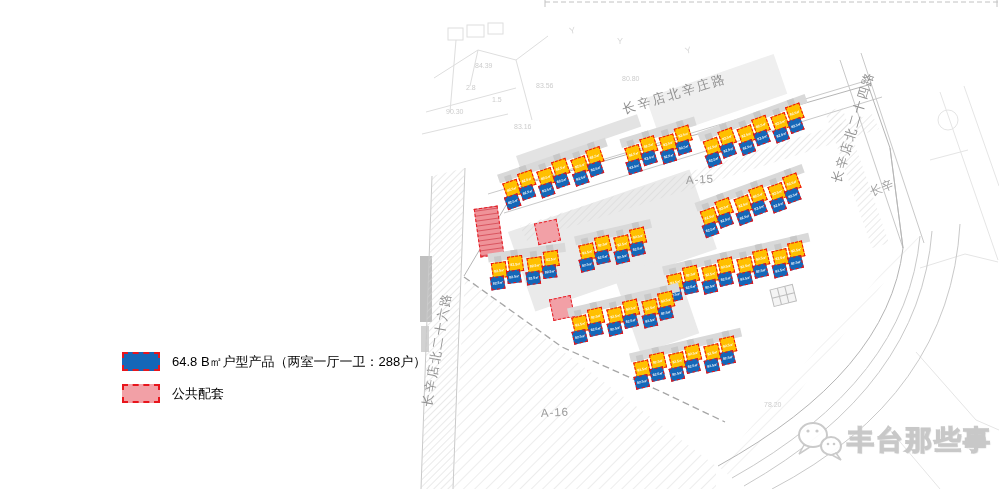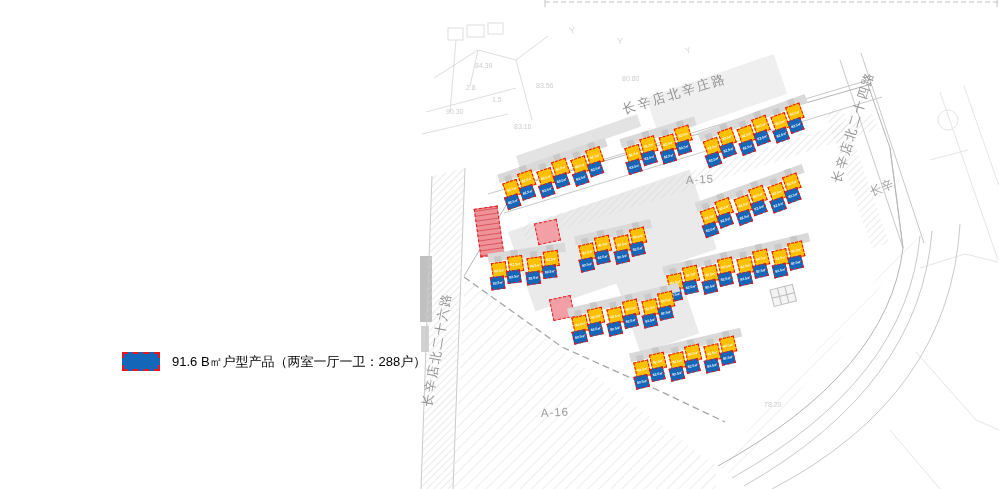--- a/index.html
+++ b/index.html
@@ -32,21 +32,25 @@
       -webkit-text-stroke:1.2px #c6c6c6;text-shadow:0 0 1px #cdcdcd,1px 1px 1px #d8d8d8;white-space:nowrap;}
 </style>
 </head>
 <body>
 
 <div id="page">
 
   <div id="legend">
     <div class="legend-row">
       <span class="swatch" style="background: rgb(20, 103, 184);"></span>
-      <span class="legend-label">91.6 B㎡户型产品（两室一厅一卫：288户）</span>
+      <span class="legend-label">64.8 B㎡户型产品（两室一厅一卫：288户）</span>
+    </div>
+    <div class="legend-row">
+      <span class="swatch" style="background: rgb(242, 160, 166);"></span>
+      <span class="legend-label">公共配套</span>
     </div>
   </div>
 
   <div id="map">
     <svg id="underlay" width="579" height="489" viewBox="0 0 579 489">
       <defs>
         <pattern id="hatchSparse" patternUnits="userSpaceOnUse" width="8" height="8" patternTransform="rotate(45)">
           <line x1="0" y1="0" x2="0" y2="8" stroke="#dedede" stroke-width="1.1"></line>
         </pattern>
         <pattern id="hatchDense" patternUnits="userSpaceOnUse" width="5" height="5" patternTransform="rotate(45)">
@@ -540,13 +544,26 @@
           <div class="blk a" style="left: 89px; top: 6px; background: rgb(255, 192, 0); border-color: rgb(238, 17, 17);">
             <span>82.5㎡</span>
           </div>
           <div class="blk b" style="left: 86px; top: 20px; background: rgb(20, 103, 184); border-color: rgb(238, 17, 17);">
             <span>82.5㎡</span>
           </div>
         </div>
       </div>
   </div>
 
+  <div id="watermark">
+    <svg width="54" height="44" viewBox="0 0 54 44">
+      <ellipse cx="20" cy="17" rx="14" ry="12" fill="#fff" stroke="#c8c8c8" stroke-width="2"></ellipse>
+      <path d="M11 27 L6 36 L17 29 Z" fill="#fff" stroke="#c8c8c8" stroke-width="1.5"></path>
+      <circle cx="15" cy="13" r="1.6" fill="#c8c8c8"></circle>
+      <circle cx="24" cy="13" r="1.6" fill="#c8c8c8"></circle>
+      <ellipse cx="38" cy="28" rx="10" ry="9" fill="#fff" stroke="#c8c8c8" stroke-width="2"></ellipse>
+      <path d="M43 35 L48 42 L39 37 Z" fill="#fff" stroke="#c8c8c8" stroke-width="1.5"></path>
+      <circle cx="35" cy="26" r="1.3" fill="#c8c8c8"></circle>
+      <circle cx="41" cy="26" r="1.3" fill="#c8c8c8"></circle>
+    </svg>
+    <span class="wm-text">丰台那些事</span>
+  </div>
 </div>
 
 </body></html>

